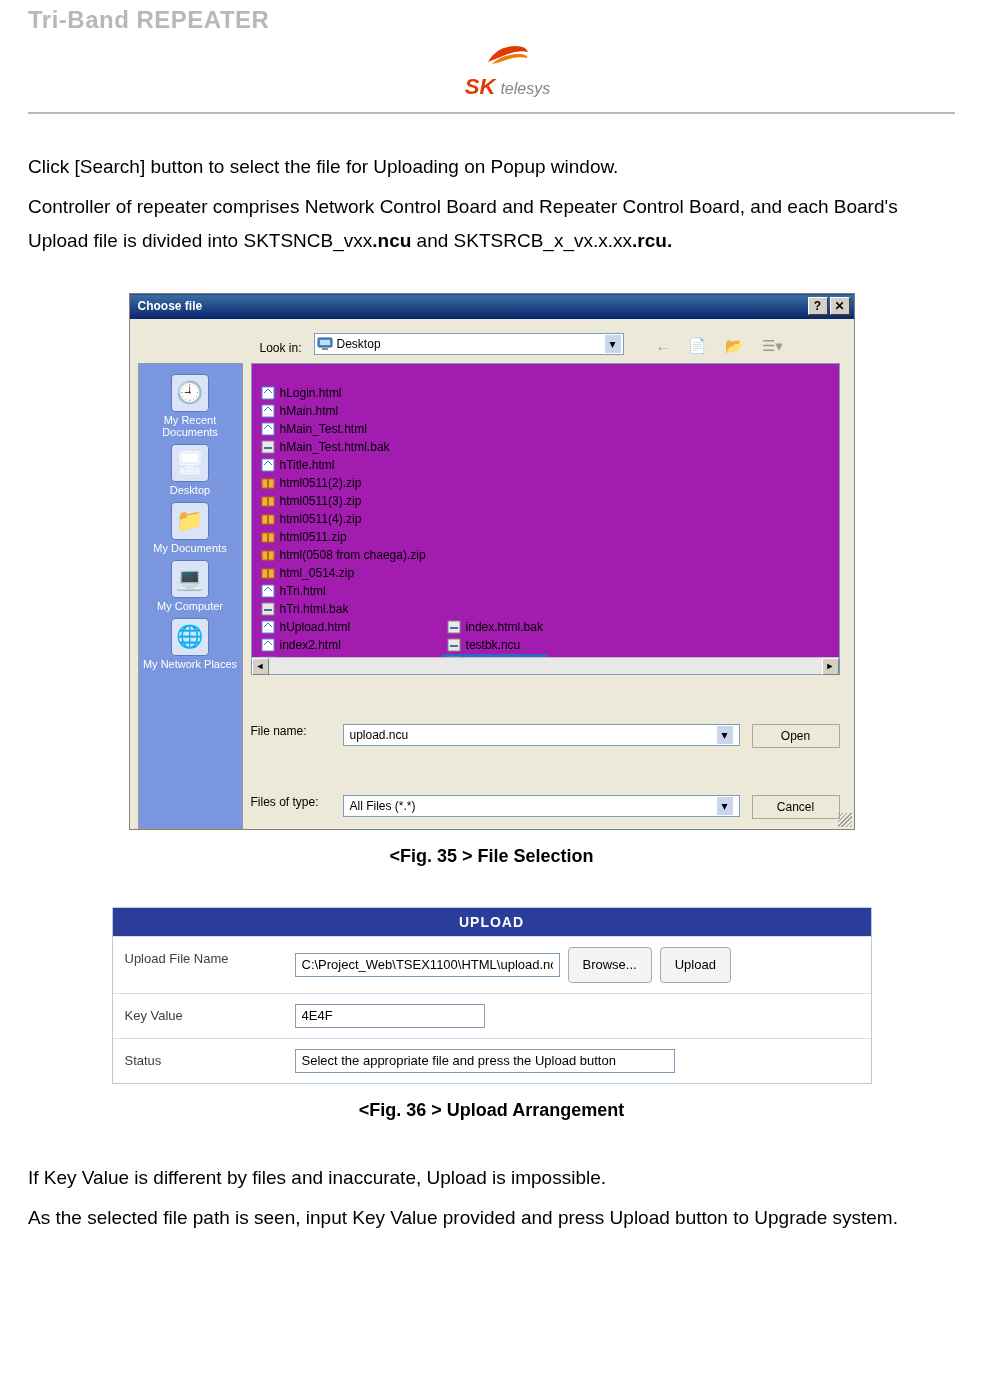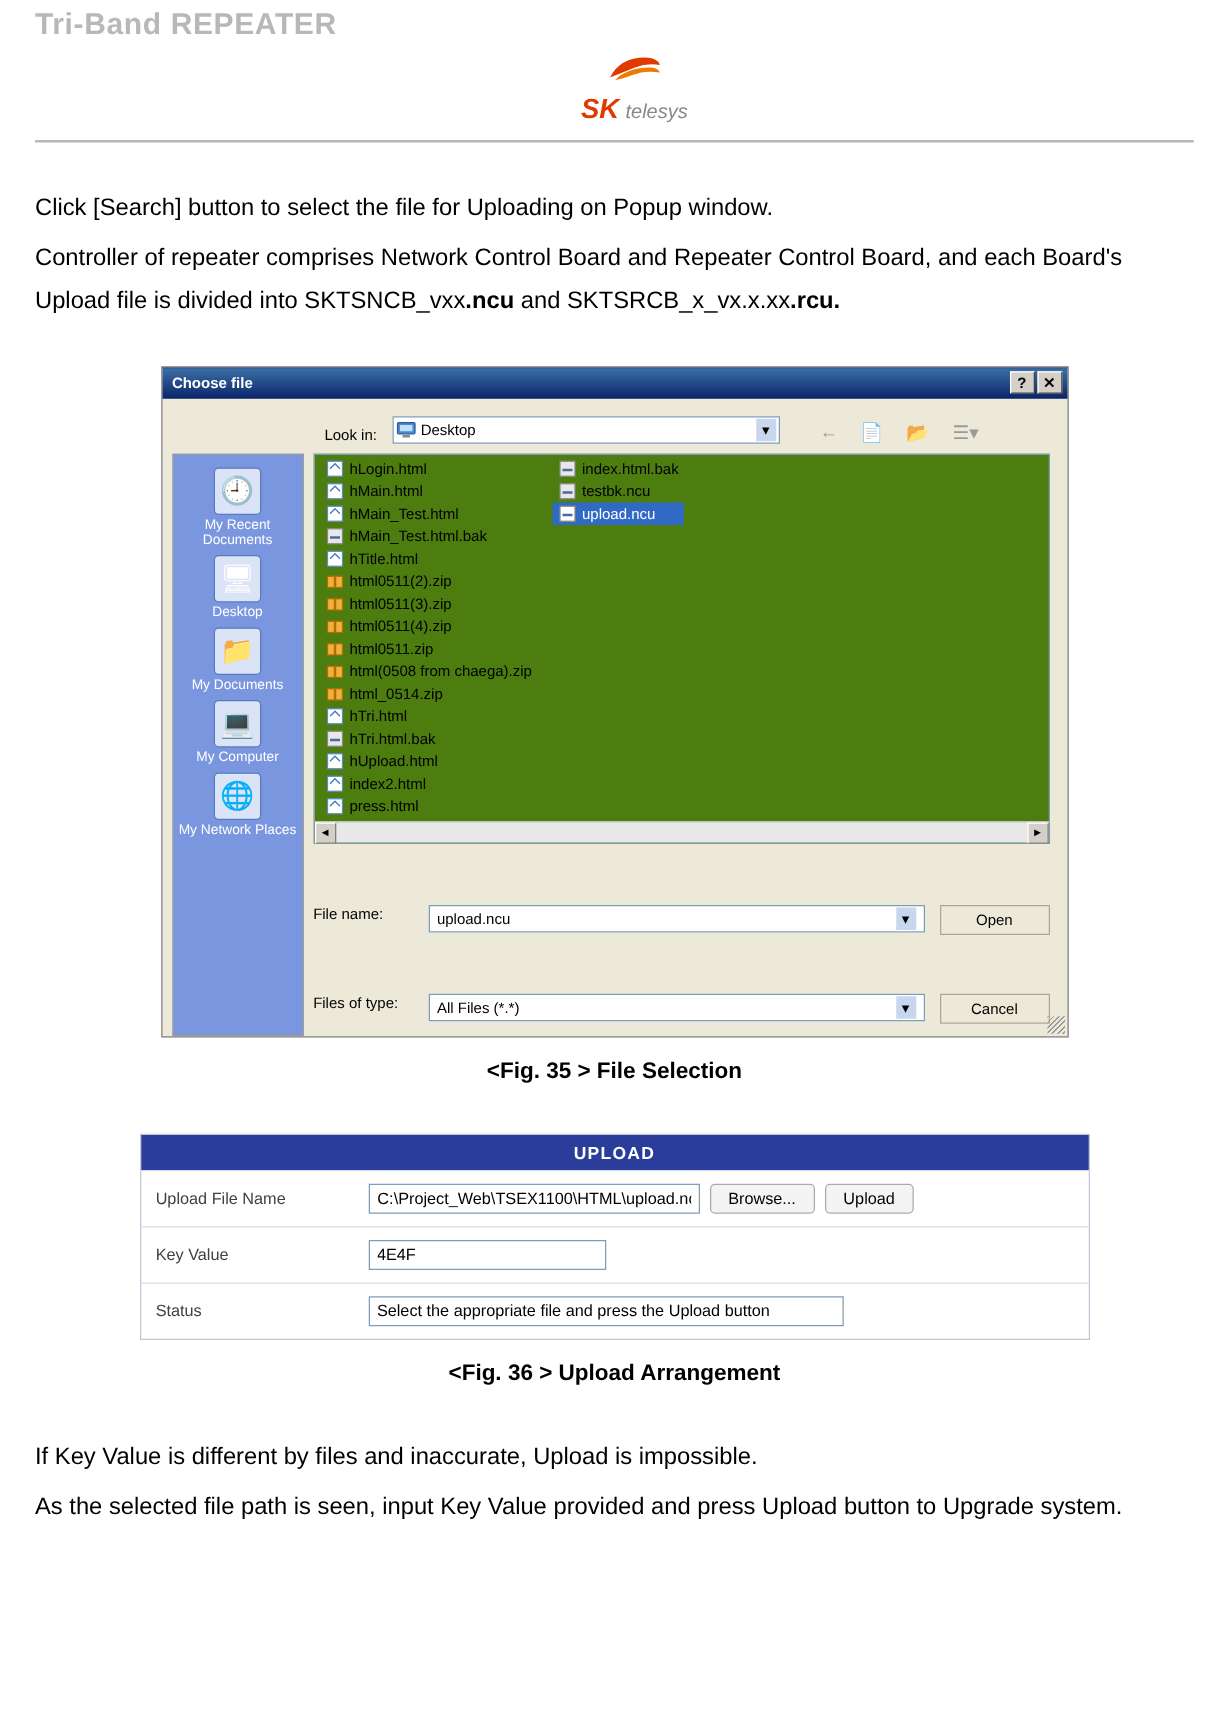--- a/index.html
+++ b/index.html
@@ -26,21 +26,21 @@
   .lookin-label { font-size: 12px; }
   .lookin-combo { flex: 1; height: 22px; border: 1px solid #7f9db9; background: #fff; display: flex; align-items: center; padding: 0 2px; max-width: 310px; }
   .combo-icon { width: 16px; height: 16px; margin-right: 4px; display: inline-block; }
   .combo-dd { margin-left: auto; width: 16px; height: 18px; background: #c8d6ee; display: flex; align-items: center; justify-content: center; }
   .nav-icons { display: flex; gap: 18px; color: #9a9a9a; align-items: center; margin-left: 20px; }
   .nav-icons span { font-size: 15px; }
   .sidebar-places { width: 105px; background: #7a96df; display: flex; flex-direction: column; align-items: center; padding: 10px 0; gap: 6px; border: 1px solid #9a9a9a; margin: 0 0 0 8px; }
   .place { display: flex; flex-direction: column; align-items: center; color: #fff; font-size: 11px; text-align: center; gap: 2px; }
   .place-icon { width: 38px; height: 38px; background: #dbe4f7; border: 1px solid #5a7abf; border-radius: 4px; display: flex; align-items: center; justify-content: center; font-size: 22px; }
   .main-pane { flex: 1; display: flex; flex-direction: column; }
-  .filelist-wrap { background: #4d7c0f; border: 1px solid #7f9db9; margin: 0 14px 8px 8px; height: 312px; display: flex; position: relative; }
+  .filelist-wrap { background: #a21caf; border: 1px solid #7f9db9; margin: 0 14px 8px 8px; height: 312px; display: flex; position: relative; align-items: flex-end; }
   .filecol { display: flex; flex-direction: column; padding: 2px 8px 2px 4px; }
   .file-item { display: flex; align-items: center; gap: 4px; padding: 1px 4px; font-size: 12px; white-space: nowrap; }
   .file-item.selected { background: #316ac5; color: #fff; }
   .fi-icon { width: 16px; height: 16px; display: inline-flex; align-items: center; justify-content: center; font-size: 12px; }
   .fi-html { color: #3a7ac0; }
   .fi-bak  { color: #6a6a6a; }
   .fi-zip  { color: #d98a00; }
   .hscroll { position: absolute; left: 0; right: 0; bottom: 0; height: 17px; background: #e8e8e8; border-top: 1px solid #c0c0c0; display: flex; justify-content: space-between; }
   .hscroll .arrow { width: 17px; height: 17px; background: #d4d0c8; border: 1px solid #fff; border-right-color: #808080; border-bottom-color: #808080; display: flex; align-items: center; justify-content: center; font-size: 9px; }
   .bottom-rows { display: flex; flex-direction: column; gap: 6px; padding: 0 14px 10px 8px; }
@@ -55,21 +55,21 @@
   .upload-panel { width: 760px; border: 1px solid #c0c8d8; }
   .upload-header { background: #2a3d9a; color: #fff; text-align: center; font-size: 14px; font-weight: bold; padding: 6px 0; letter-spacing: 1px; }
   .urow { display: flex; border-top: 1px solid #d8dce6; }
   .urow:first-of-type { border-top: none; }
   .ucell-label { width: 170px; padding: 14px 12px; font-size: 13px; color: #404040; }
   .ucell-value { flex: 1; padding: 10px 12px; display: flex; align-items: center; gap: 8px; }
   .uinput { height: 24px; border: 1px solid #7f9db9; padding: 0 6px; font-size: 13px; background: #fff; }
   .uinput.path { width: 265px; }
   .uinput.key { width: 190px; }
   .uinput.status { width: 380px; }
-  .ubtn { height: 24px; padding: 0 14px; background: #f4f4f4; border: 1px solid #aaa; border-radius: 4px; font-size: 13px; }
+  .ubtn { height: 36px; padding: 0 14px; background: #f4f4f4; border: 1px solid #aaa; border-radius: 4px; font-size: 13px; }
   .content-bottom { margin-top: 40px; }
 </style>
 </head>
 <body>
 
 <div class="page">
   <div class="header-title">Tri-Band REPEATER</div>
   <div class="logo">
     <svg class="logo-wing" viewBox="0 0 44 26">
       <path d="M2 20 Q10 4 30 4 Q40 4 42 10 Q32 8 22 12 Q12 16 2 20 Z" fill="#e03a00"></path>

